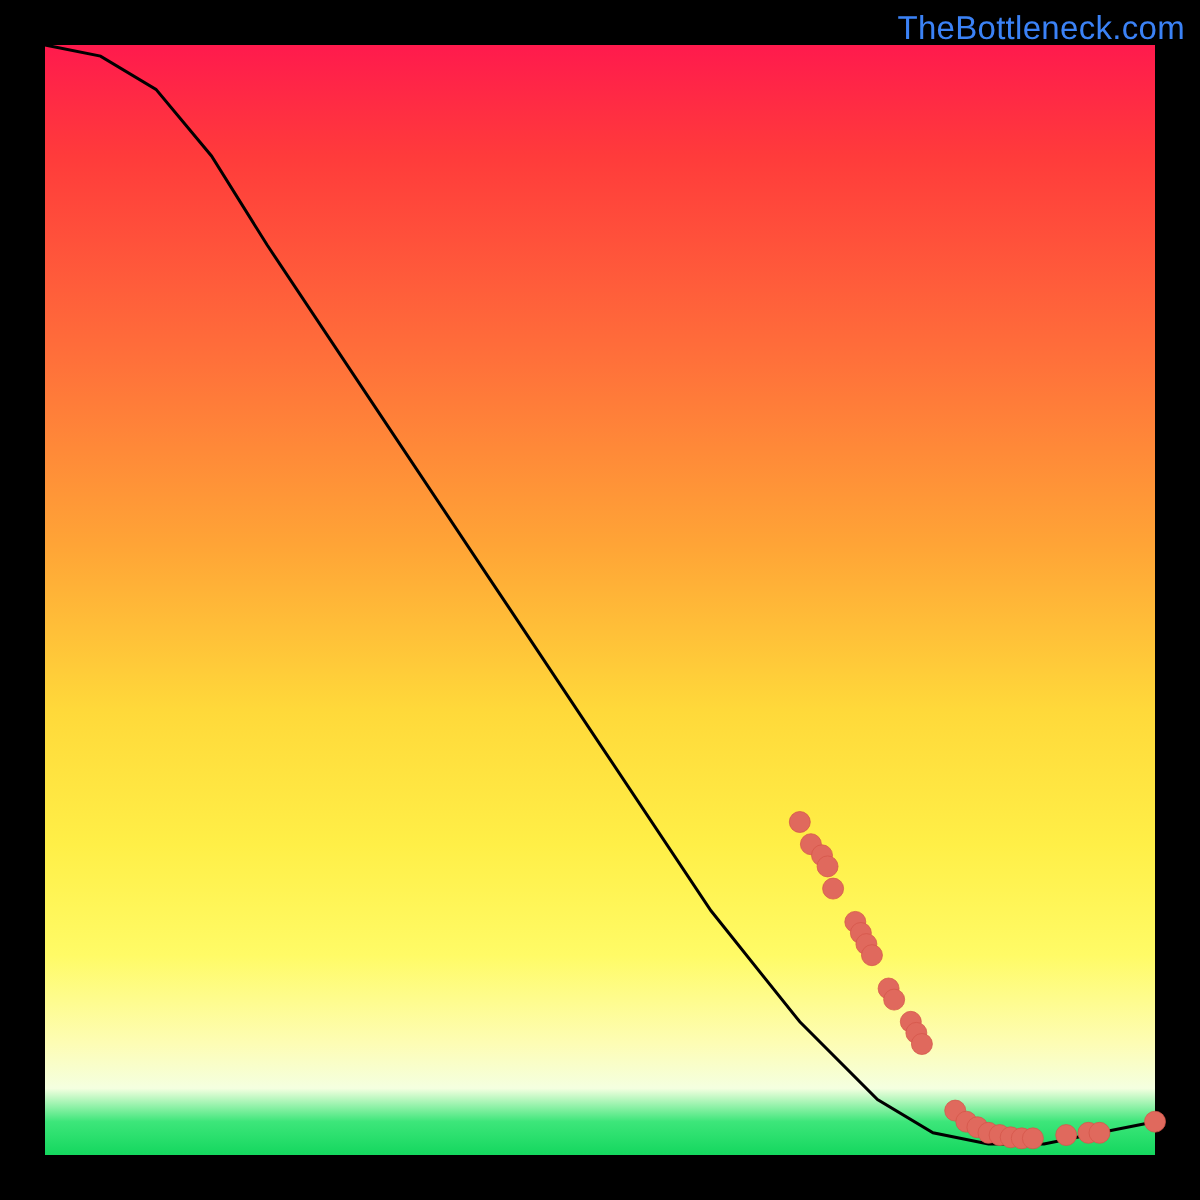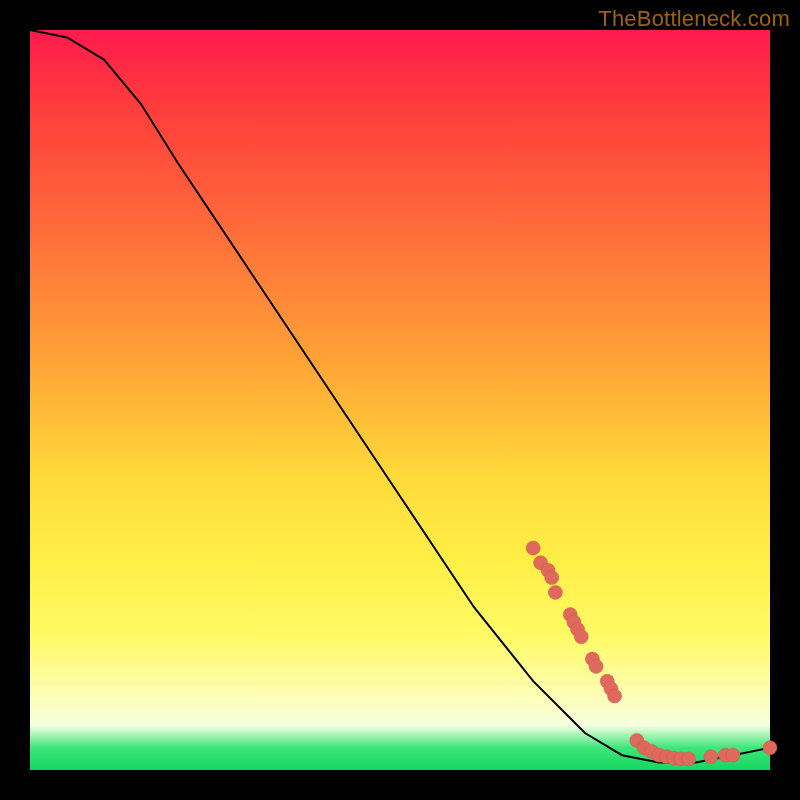--- a/index.html
+++ b/index.html
@@ -31,21 +31,21 @@
       #14d75e 100%
     );
   }
   .watermark {
     position: absolute;
     top: 6px;
     right: 10px;
     font-family: Arial, Helvetica, sans-serif;
     font-size: 22px;
     font-weight: 500;
-    color: #a16207;
+    color: #3b82f6;
     letter-spacing: 0.2px;
   }
   svg.curve {
     position: absolute;
     top: 0; left: 0;
     width: 740px; height: 740px;
     overflow: visible;
   }
   .curve-line {
     fill: none;

